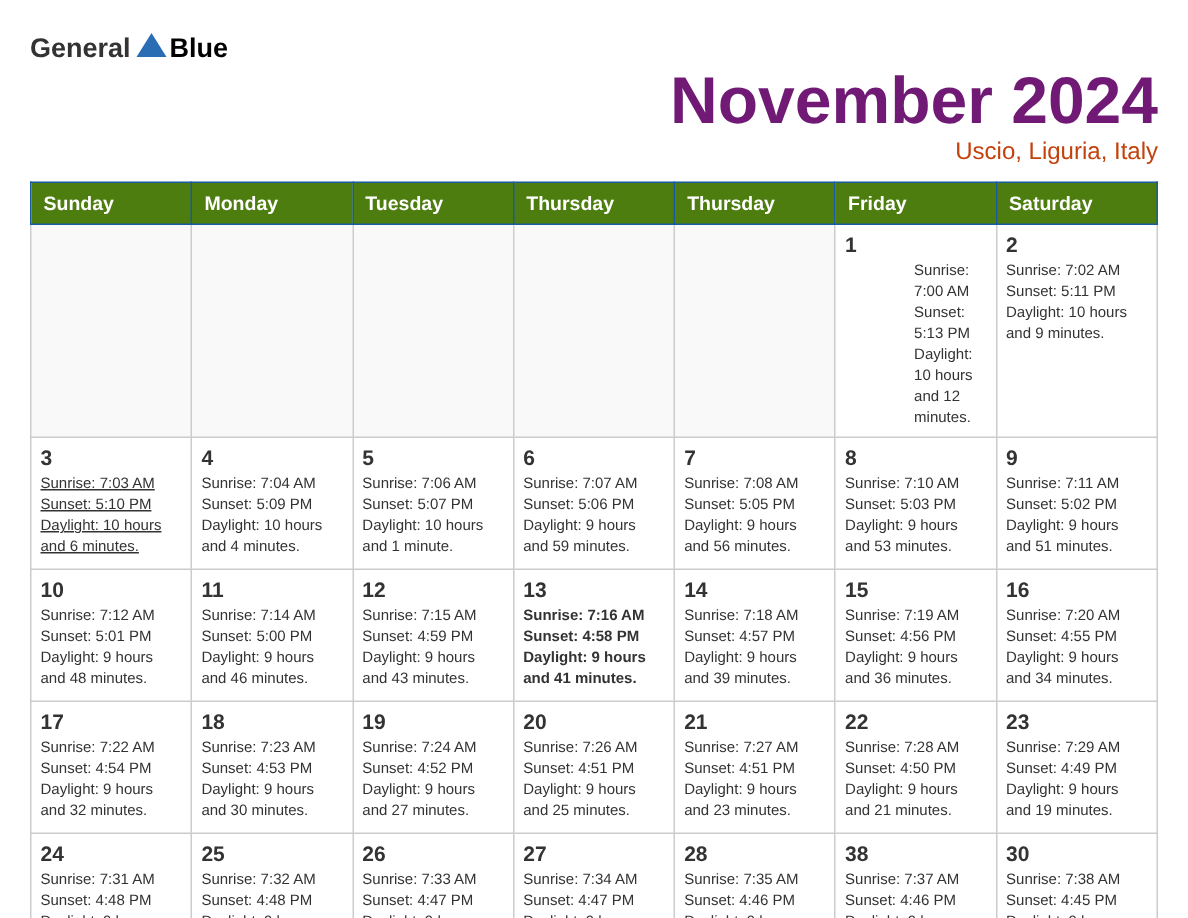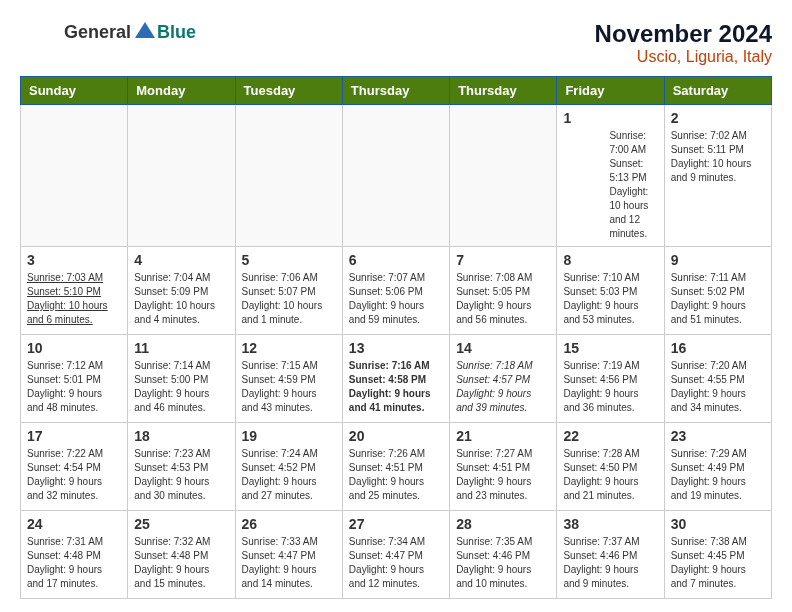--- a/index.html
+++ b/index.html
@@ -17,39 +17,39 @@
       margin-bottom: 10px;
     }
     .logo {
       display: flex;
       align-items: center;
     }
     .logo-text-general {
       font-size: 18px;
       font-weight: bold;
       color: #333;
-      margin-left: 44px;
     }
     .logo-text-blue {
       font-size: 18px;
       font-weight: bold;
-      color: #0f766e;
+      color: #000000;
     }
     .logo-icon {
       width: 24px;
       height: 24px;
       margin-left: 2px;
     }
     .title-section {
       text-align: right;
     }
     .month-title {
-      font-size: 24px;
+      font-size: 44px;
       font-weight: bold;
-      color: #0f172a;
+      color: #701a75;
+      margin-top: 23px;
     }
     .location-title {
       font-size: 16px;
       color: #c2410c;
     }
     .calendar-table {
       width: 100%;
       border-collapse: collapse;
       table-layout: fixed;
     }
@@ -213,21 +213,21 @@
         </td>
         <td>
           <div class="day-number">13</div>
           <div class="day-info" style="white-space: pre-line; font-weight: bold;">Sunrise: 7:16 AM
 Sunset: 4:58 PM
 Daylight: 9 hours
 and 41 minutes.</div>
         </td>
         <td>
           <div class="day-number">14</div>
-          <div class="day-info" style="white-space: pre-line; font-style: italic;">Sunrise: 7:18 AM
+          <div class="day-info" style="white-space: pre-line;">Sunrise: 7:18 AM
 Sunset: 4:57 PM
 Daylight: 9 hours
 and 39 minutes.</div>
         </td>
         <td>
           <div class="day-number">15</div>
           <div class="day-info" style="white-space: pre-line;">Sunrise: 7:19 AM
 Sunset: 4:56 PM
 Daylight: 9 hours
 and 36 minutes.</div>

